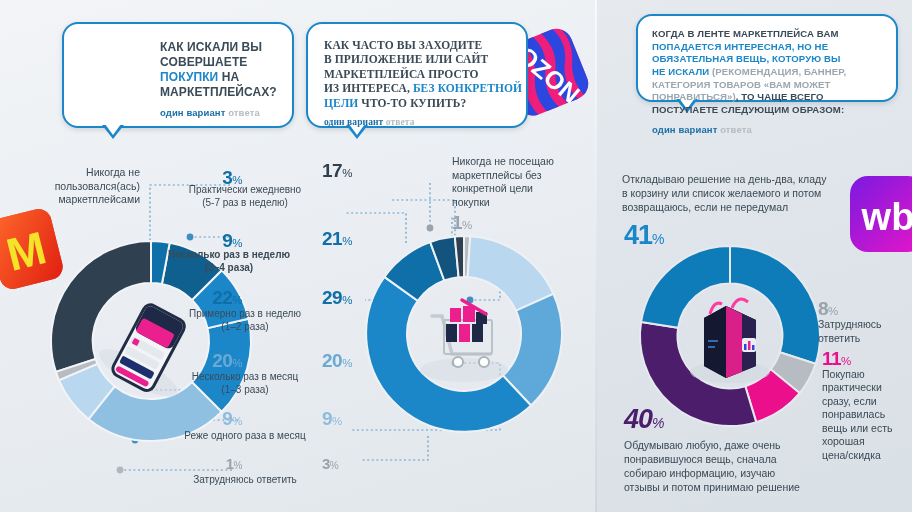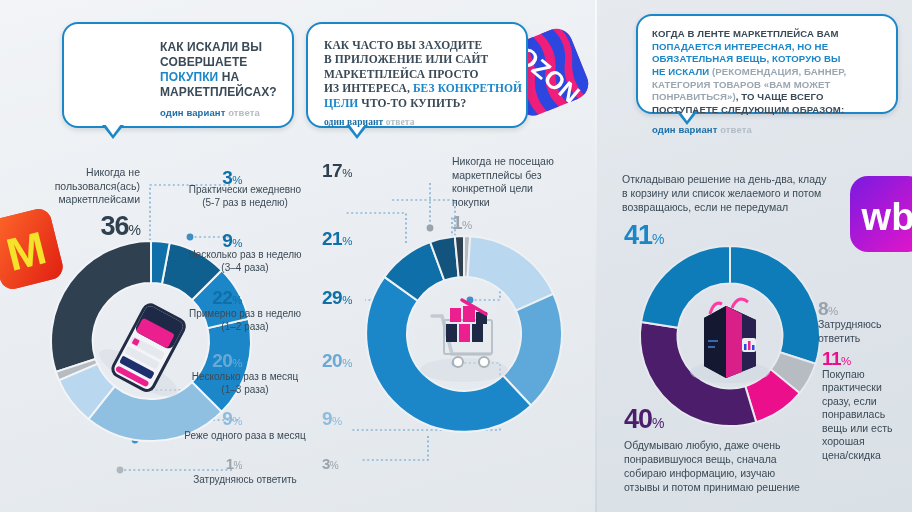--- a/index.html
+++ b/index.html
@@ -36,36 +36,36 @@
     border-top:11px solid #fff;
   }
   .q-title { font-weight:bold; color:#3a4a57; line-height:1.26; letter-spacing:.1px; }
   .q-title .hi { color:#1b87c9; }
   .q-title .dim { color:#9aa6b0; font-weight:bold; }
   .q-sub { margin-top:7px; font-size:9.5px; color:#b3bcc4; }
   .q-sub b { color:#1b6fa8; }
 
   #bubble1 { left:62px;  top:22px;  width:232px; height:106px; }
   #bubble2 { left:306px; top:22px;  width:222px; height:106px;font-family:Liberation Serif, serif; }
-  #bubble3 { left:636px; top:14px;  width:262px; height:100px; }
+  #bubble3 { left:636px; top:14px;  width:262px; height:88px; }
 
   .logo-badge { position:absolute; border-radius:16px; }
 
   
   #iac { position:absolute; left:68px; top:27px; width:84px; height:84px; }
 
   
   .lbl { position:absolute; color:#3b4a56; font-size:10.5px; line-height:1.3; }
   .pct { font-weight:bold; font-size:19px; letter-spacing:-.5px; }
   .pct .s { font-size:11.5px; font-weight:normal; }
   .pct-big { font-weight:bold; font-size:27px; letter-spacing:-1px; }
   .pct-big .s { font-size:14px; font-weight:normal; }
   .c-dark { color:#2f4050; } .c-blue { color:#0f6fa8; } .c-blue2 { color:#1b87c9; }
   .c-lblue{ color:#6aa9d4; } .c-lblue2{ color:#8fbcdd; } .c-gray { color:#9aa3ab; }
-  .c-purple{ color:#4b1d6b; } .c-pink { color:#ec0f8c; }
+  .c-purple{ color:#4b1d6b;font-style:italic; } .c-pink { color:#ec0f8c; }
 
   .center-col { position:absolute; text-align:center; width:170px; }
   .center-col .txt { font-size:10px; color:#3b4a56; line-height:1.28; }
 
   .num-l { position:absolute; text-align:right; }
   .num-r { position:absolute; text-align:right; }
 
   svg { display:block; overflow:visible; }
   .conn { position:absolute; left:0; top:0; width:912px; height:512px; pointer-events:none; }
 </style>
@@ -228,21 +228,20 @@
         <rect x="-18" y="37" width="36" height="6" rx="3" fill="#ec1f8e"></rect>
         <rect x="-16" y="5" width="6" height="6" rx="1" fill="#ec1f8e"></rect>
       </g>
     </g>
   </svg>
 
   <div class="lbl" style="left:20px;top:166px;width:120px;text-align:right;">
     <div>Никогда не</div>
     <div>пользовался(ась)</div>
     <div>маркетплейсами</div>
-    <div class="pct-big c-dark" style="margin-top:2px;"><span>36</span><span class="s">%</span></div>
   </div>
 
   <svg style="position:absolute;left:358px;top:228px;" width="212" height="212" viewBox="0 0 212 212">
     <g transform="translate(106,106)">
 
       <path d="M0,-98 A98,98 0 0,1 6.2,-97.8 L3.6,-56.9 A57,57 0 0,0 0,-57 Z" fill="#b6bcc2" stroke="#eef1f4" stroke-width="2"></path>
 
       <path d="M6.2,-97.8 A98,98 0 0,1 89.4,-40.1 L52.0,-23.3 A57,57 0 0,0 3.6,-56.9 Z" fill="#b9d7ee" stroke="#eef1f4" stroke-width="2"></path>
 
       <path d="M89.4,-40.1 A98,98 0 0,1 67.0,71.5 L39.0,41.6 A57,57 0 0,0 52.0,-23.3 Z" fill="#5ea9da" stroke="#eef1f4" stroke-width="2"></path>
@@ -282,21 +281,21 @@
 
   <div class="num-l pct c-blue" style="left:180px;top:167px;width:62px;"><span>3</span><span class="s">%</span></div>
   <div class="num-r pct c-dark" style="left:322px;top:160px;"><span>17</span><span class="s">%</span></div>
   <div class="center-col" style="left:160px;top:184px;">
     <div class="txt">Практически ежедневно</div>
     <div class="txt">(5-7 раз в неделю)</div>
   </div>
 
   <div class="num-l pct c-blue" style="left:180px;top:230px;width:62px;"><span>9</span><span class="s">%</span></div>
   <div class="num-r pct c-blue" style="left:322px;top:228px;"><span>21</span><span class="s">%</span></div>
-  <div class="center-col" style="left:160px;top:249px;">
+  <div class="center-col" style="left:144px;top:249px;font-weight:bold;">
     <div class="txt">Несколько раз в неделю</div>
     <div class="txt">(3–4 раза)</div>
   </div>
 
   <div class="num-l pct c-blue" style="left:180px;top:287px;width:62px;"><span>22</span><span class="s">%</span></div>
   <div class="num-r pct c-blue" style="left:322px;top:287px;"><span>29</span><span class="s">%</span></div>
   <div class="center-col" style="left:160px;top:308px;">
     <div class="txt">Примерно раз в неделю</div>
     <div class="txt">(1–2 раза)</div>
   </div>

